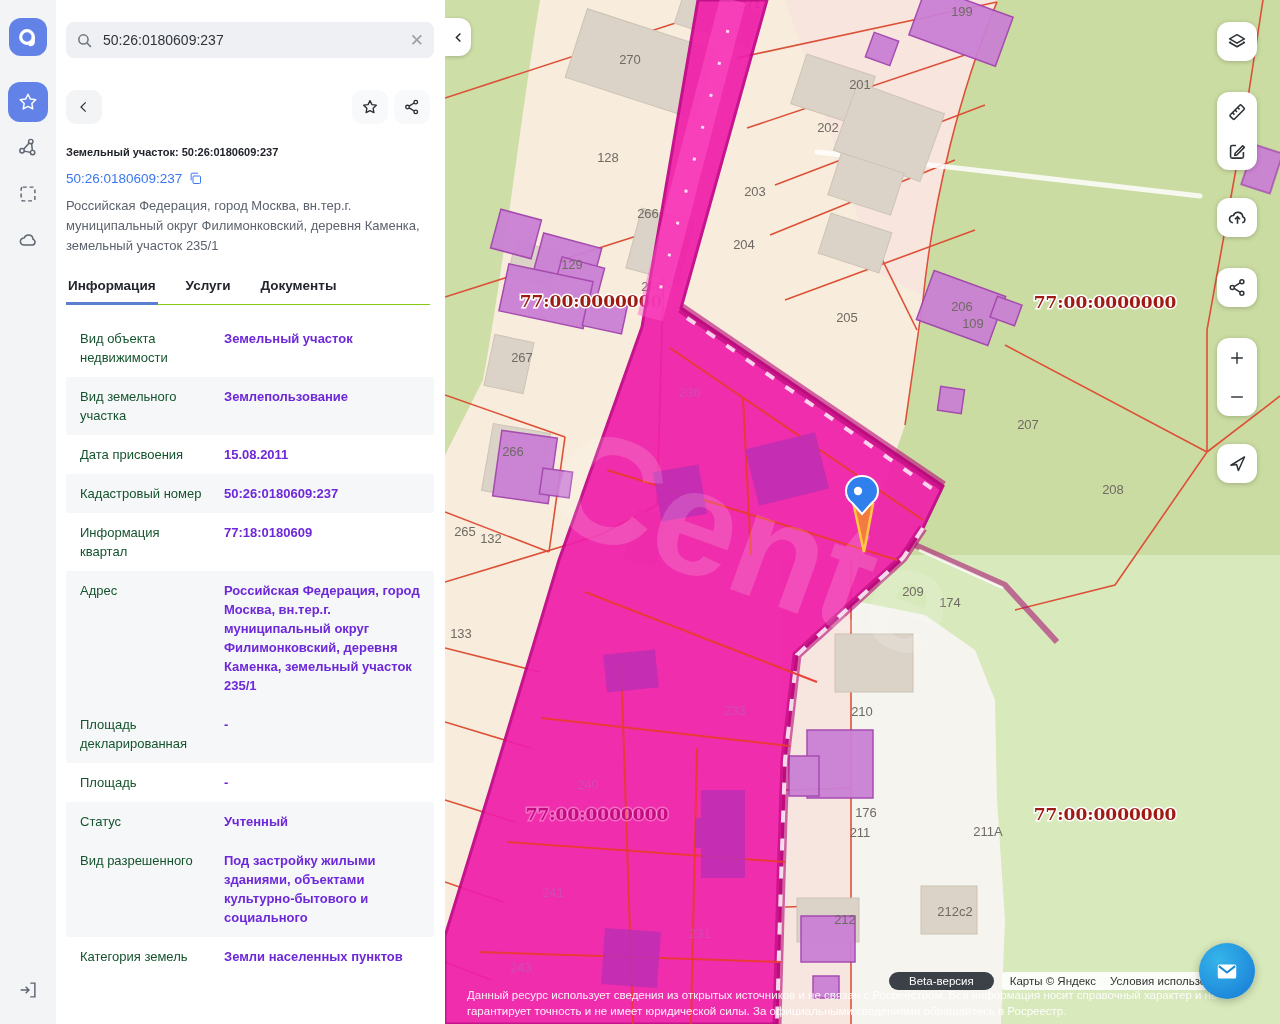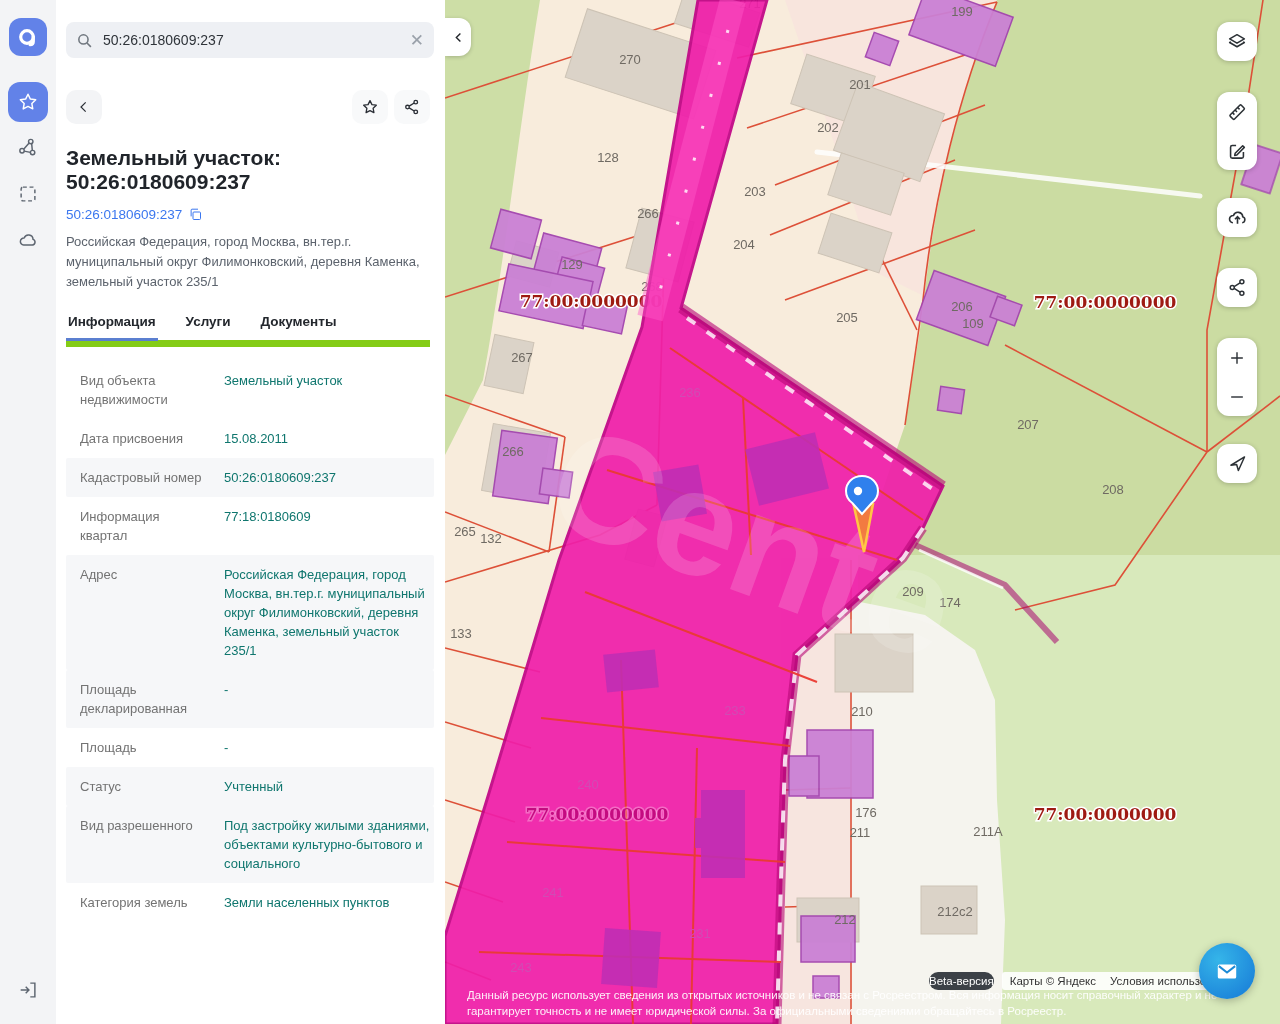--- a/index.html
+++ b/index.html
@@ -22,52 +22,52 @@
          position:relative;z-index:4;}
   .search{margin:22px 11px 0 10px;height:36px;background:#eef0f4;border-radius:8px;
           display:flex;align-items:center;padding:0 10px;gap:8px;}
   .search input{border:0;background:transparent;outline:none;flex:1;font:14px "Liberation Sans",sans-serif;color:#2f343a;}
   .search .clear{color:#9aa1aa;font-size:17px;cursor:pointer;line-height:1;}
   .hdr-row{display:flex;align-items:center;margin:32px 15px 0 10px;}
   .sq-btn{width:36px;height:34px;background:#f3f4f6;border-radius:10px;display:flex;
           align-items:center;justify-content:center;cursor:pointer;}
   .sq-btn svg{stroke:#2b2f36;fill:none;stroke-width:1.8;}
   .hdr-row .gap{flex:1;}
-  .title{font-size:21px;font-weight:bold;color:#20242a;margin:22px 15px 0 10px;}
+  .title{font-size:11px;font-weight:bold;color:#20242a;margin:22px 15px 0 10px;}
   .cadlink{display:flex;align-items:center;gap:6px;margin:13px 15px 0 10px;color:#3b77ef;
            font-size:13.5px;cursor:pointer;}
   .cadlink svg{stroke:#3b77ef;fill:none;stroke-width:1.6;}
   .address{margin:10px 15px 0 10px;font-size:13px;line-height:20px;color:#5c636d;}
-  .tabs{display:flex;gap:26px;margin:16px 15px 0 10px;border-bottom:7px solid #84cc16;}
+  .tabs{display:flex;gap:26px;margin:16px 15px 0 10px;border-bottom:1px solid #84cc16;}
   .tab{font-size:13.5px;font-weight:bold;color:#23272d;padding:6px 2px 9px 2px;cursor:pointer;
        border-bottom:3px solid transparent;margin-bottom:-1px;}
   .tab.active{border-bottom-color:#5b7fd0;}
   .tbl{margin:14px 11px 0 10px;font-size:13px;}
   .trow{display:flex;gap:14px;padding:10px 4px 10px 14px;border-radius:2px;}
   .trow.alt{background:#f6f7f9;}
-  .trow .tl{width:130px;flex-shrink:0;color:#737373;line-height:19px;}
-  .trow .tv{flex:1;color:#0f766e;line-height:19px;}
+  .trow .tl{width:130px;flex-shrink:0;color:#14532d;line-height:19px;}
+  .trow .tv{flex:1;color:#6d28d9;line-height:19px;font-weight:bold;}
   
   .map{flex:1;position:relative;overflow:hidden;background:#f8ecdc;}
   .map svg.base{position:absolute;left:0;top:0;}
   .m-lbl{font:13px "Liberation Sans",sans-serif;fill:#6f6a63;text-anchor:middle;}
   .m-lbl.faint{fill:#d14bb4;}
   .m-qtr{font:bold 17px "DejaVu Serif",serif;fill:#9e1a12;text-anchor:middle;
          paint-order:stroke;stroke:#fff;stroke-width:3px;}
   .m-qtr.inzone{fill:#c40b80;stroke:rgba(255,255,255,.3);}
   .collapse{position:absolute;left:0;top:18px;width:26px;height:38px;background:#fff;
     border-radius:0 12px 12px 0;box-shadow:0 1px 4px rgba(0,0,0,.2);display:flex;
     align-items:center;justify-content:center;cursor:pointer;z-index:6;}
   .mctl{position:absolute;right:23px;width:40px;background:#fff;border-radius:12px;
     box-shadow:0 1px 5px rgba(0,0,0,.22);display:flex;flex-direction:column;align-items:center;
     z-index:6;cursor:pointer;}
   .mctl .half{width:40px;height:39px;display:flex;align-items:center;justify-content:center;}
   .mctl svg{stroke:#2c3136;fill:none;stroke-width:1.7;}
   .attr{position:absolute;right:66px;bottom:34px;display:flex;align-items:center;gap:8px;z-index:5;}
-  .beta{background:#3c4147;color:#fff;font-size:11.5px;border-radius:10px;padding:3px 0;}
+  .beta{background:#3c4147;color:#fff;font-size:11.5px;border-radius:10px;padding:3px 20px;}
   .credit{background:rgba(255,255,255,.9);border-radius:3px;padding:3px 8px;display:flex;gap:14px;
           font-size:11.5px;color:#333;align-items:center;}
   .credit .terms{max-width:96px;overflow:hidden;white-space:nowrap;cursor:pointer;}
   .credit .yx{white-space:nowrap;}
   .disclaimer{position:absolute;left:22px;bottom:5px;width:780px;font-size:11.5px;line-height:16px;
     color:rgba(255,255,255,.93);z-index:5;}
   .fab{position:absolute;right:25px;bottom:25px;width:56px;height:56px;border-radius:50%;
     background:radial-gradient(circle at 35% 30%,#35b5e9,#1678d6);display:flex;align-items:center;
     justify-content:center;z-index:7;cursor:pointer;box-shadow:0 2px 8px rgba(0,0,0,.25);}
 </style>
@@ -161,20 +161,24 @@
     <div class="tabs" id="tabs">
         <div class="tab active">Информация</div>
         <div class="tab">Услуги</div>
         <div class="tab">Документы</div>
       </div>
 
     <div class="tbl" id="info-table">
         <div class="trow">
           <div class="tl">Вид объекта недвижимости</div>
           <div class="tv">Земельный участок</div>
+        </div>
+        <div class="trow alt">
+          <div class="tl">Вид земельного участка</div>
+          <div class="tv">Землепользование</div>
         </div>
         <div class="trow">
           <div class="tl">Дата присвоения</div>
           <div class="tv">15.08.2011</div>
         </div>
         <div class="trow alt">
           <div class="tl">Кадастровый номер</div>
           <div class="tv">50:26:0180609:237</div>
         </div>
         <div class="trow">

